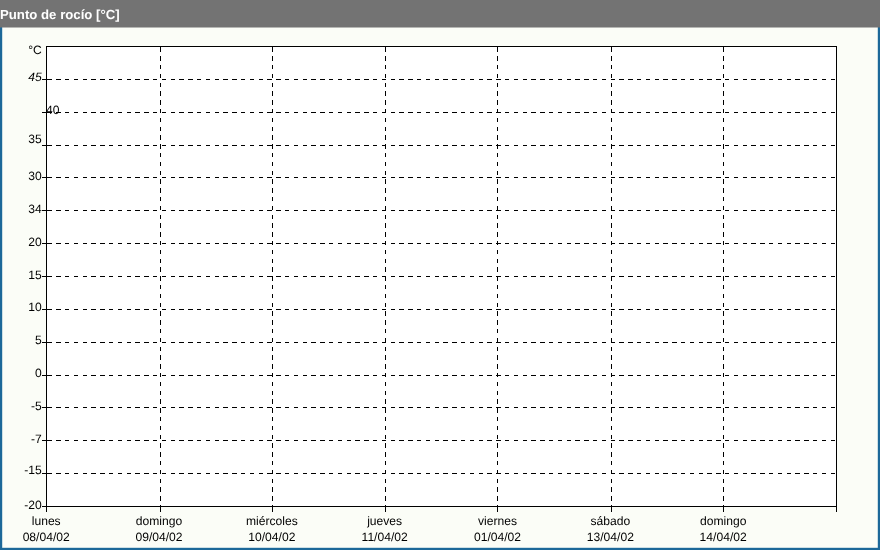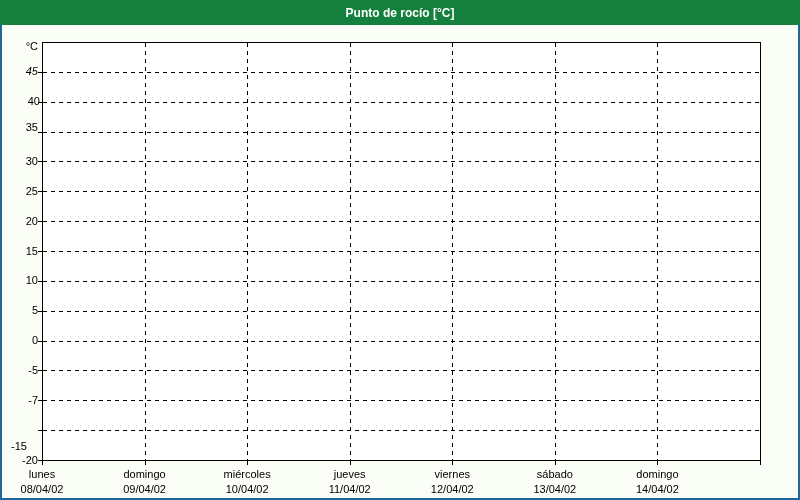--- a/index.html
+++ b/index.html
@@ -26,25 +26,25 @@
     box-sizing: border-box;
     border: 2px solid #1C6899;
     pointer-events: none;
     z-index: 5;
   }
   .titlebar {
     position: absolute;
     left: 0; top: 0;
     width: 800px;
     height: 25px;
-    background: #15803d;
+    background: #737373;
     color: #FFFFFF;
     display: flex;
     align-items: center;
-    justify-content: center;
+    justify-content: flex-start;
     font-size: 12px;
     font-weight: bold;
     z-index: 6;
   }
   .plot-svg {
     position: absolute;
     left: 0; top: 0;
     width: 800px;
     height: 500px;
     z-index: 1;
@@ -121,42 +121,42 @@
       <line x1="452.5" y1="461" x2="452.5" y2="465" stroke="#000000" stroke-width="1"></line>
       <line x1="555.5" y1="43" x2="555.5" y2="460" stroke="#000000" stroke-width="1" stroke-dasharray="4 4"></line>
       <line x1="555.5" y1="461" x2="555.5" y2="465" stroke="#000000" stroke-width="1"></line>
       <line x1="657.5" y1="43" x2="657.5" y2="460" stroke="#000000" stroke-width="1" stroke-dasharray="4 4"></line>
       <line x1="657.5" y1="461" x2="657.5" y2="465" stroke="#000000" stroke-width="1"></line>
       <line x1="760.5" y1="461" x2="760.5" y2="465" stroke="#000000" stroke-width="1"></line>
     </svg>
   <div id="axis-labels">
       <div class="ytick-label" style="left: 0px; top: 40px;">°C</div>
       <div class="ytick-label" style="left: 0px; top: 65.3571px; font-style: italic;">45</div>
-      <div class="ytick-label" style="left: 2px; top: 95.2143px;">40</div>
+      <div class="ytick-label" style="left: 16px; top: 95.2143px;">40</div>
       <div class="ytick-label" style="left: 0px; top: 121px;">35</div>
       <div class="ytick-label" style="left: 0px; top: 154.929px;">30</div>
-      <div class="ytick-label" style="left: 0px; top: 184.786px;">25</div>
+      <div class="ytick-label" style="left: 0px; top: 184.786px;">34</div>
       <div class="ytick-label" style="left: 0px; top: 214.643px;">20</div>
       <div class="ytick-label" style="left: 0px; top: 244.5px;">15</div>
       <div class="ytick-label" style="left: 0px; top: 274.357px;">10</div>
       <div class="ytick-label" style="left: 0px; top: 304.214px;">5</div>
       <div class="ytick-label" style="left: 0px; top: 334.071px;">0</div>
       <div class="ytick-label" style="left: 0px; top: 363.929px;">-5</div>
       <div class="ytick-label" style="left: 0px; top: 393.786px;">-7</div>
-      <div class="ytick-label" style="left: 0px; top: 440px; text-align: center;">-15</div>
+      <div class="ytick-label" style="left: 0px; top: 422px;">-15</div>
       <div class="ytick-label" style="left: 0px; top: 453.5px;">-20</div>
       <div class="xday-label" style="left: -10px; top: 468px;">lunes</div>
       <div class="xdate-label" style="left: -10px; top: 483px;">08/04/02</div>
       <div class="xday-label" style="left: 92.5714px; top: 468px;">domingo</div>
       <div class="xdate-label" style="left: 92.5714px; top: 483px;">09/04/02</div>
       <div class="xday-label" style="left: 195.143px; top: 468px;">miércoles</div>
       <div class="xdate-label" style="left: 195.143px; top: 483px;">10/04/02</div>
       <div class="xday-label" style="left: 297.714px; top: 468px;">jueves</div>
       <div class="xdate-label" style="left: 297.714px; top: 483px;">11/04/02</div>
       <div class="xday-label" style="left: 400.286px; top: 468px;">viernes</div>
-      <div class="xdate-label" style="left: 400.286px; top: 483px;">12/04/02</div>
+      <div class="xdate-label" style="left: 400.286px; top: 483px;">01/04/02</div>
       <div class="xday-label" style="left: 502.857px; top: 468px;">sábado</div>
       <div class="xdate-label" style="left: 502.857px; top: 483px;">13/04/02</div>
       <div class="xday-label" style="left: 605.429px; top: 468px;">domingo</div>
       <div class="xdate-label" style="left: 605.429px; top: 483px;">14/04/02</div>
     </div>
   <div class="frame"></div>
 </div>
 
 </body></html>

